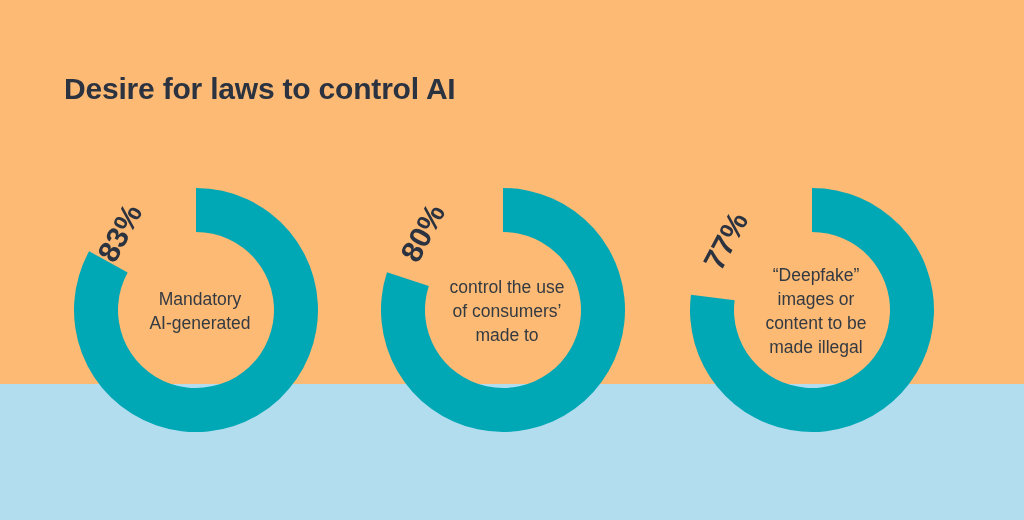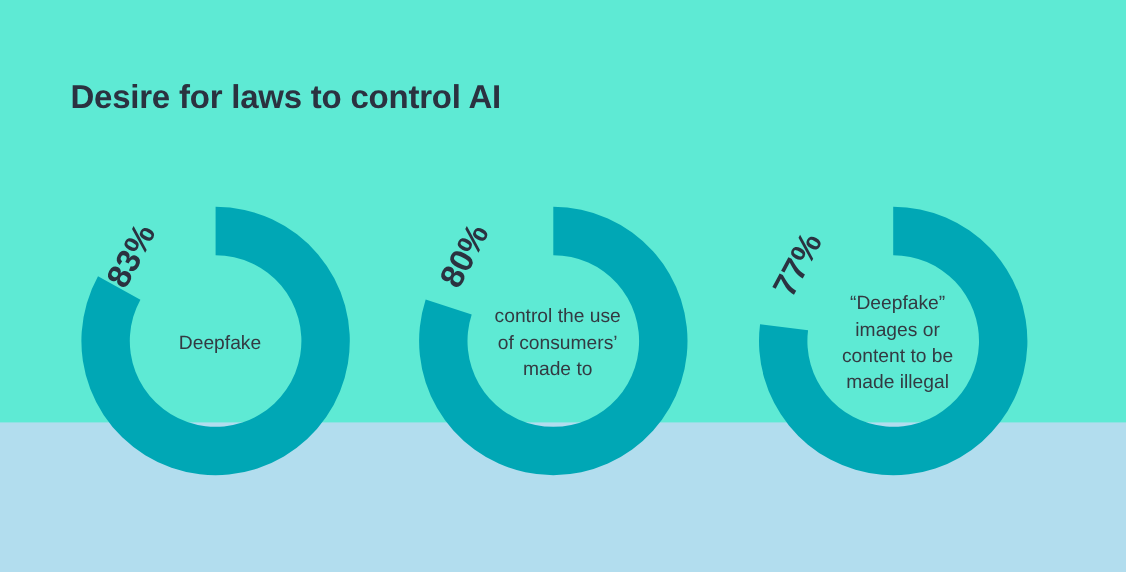--- a/index.html
+++ b/index.html
@@ -11,21 +11,21 @@
     width: 1024px;
     height: 520px;
     background: #b2ddee;
     font-family: "Liberation Sans", sans-serif;
     overflow: hidden;
   }
   .infographic {
     position: relative;
     width: 1024px;
     height: 384px;
-    background: #5eead4;
+    background: #fdba74;
   }
   .page-title {
     position: absolute;
     left: 64px;
     top: 72px;
     font-size: 30px;
     font-weight: bold;
     color: #2b3240;
     letter-spacing: -0.2px;
     white-space: nowrap;
@@ -99,21 +99,22 @@
   <div class="page-title">Desire for laws to control AI</div>
 
   <div class="donut-row">
 
     <div class="donut-item pos-0">
       <svg class="donut-svg" viewBox="0 0 256 266">
         <path class="donut-arc" fill="#00a7b5" d="M 124.00000000000001 10 A 122 122 0 1 1 17.090585034648655 73.22605175959072 L 55.648078956578644 94.42321342006619 A 78 78 0 1 0 124 54 Z"></path>
       </svg>
       <div class="pct-label">83%</div>
       <div class="donut-center-label">
-          <div>Deepfake</div>
+          <div>Mandatory</div>
+          <div>AI-generated</div>
         </div>
     </div>
 
     <div class="donut-item pos-1">
       <svg class="donut-svg" viewBox="0 0 256 266">
         <path class="donut-arc" fill="#00a7b5" d="M 124.00000000000001 10 A 122 122 0 1 1 7.97110501199127 94.29992668625638 L 49.81759172897803 107.89667443875408 A 78 78 0 1 0 124 54 Z"></path>
       </svg>
       <div class="pct-label">80%</div>
       <div class="donut-center-label">
           <div>control the use</div>

